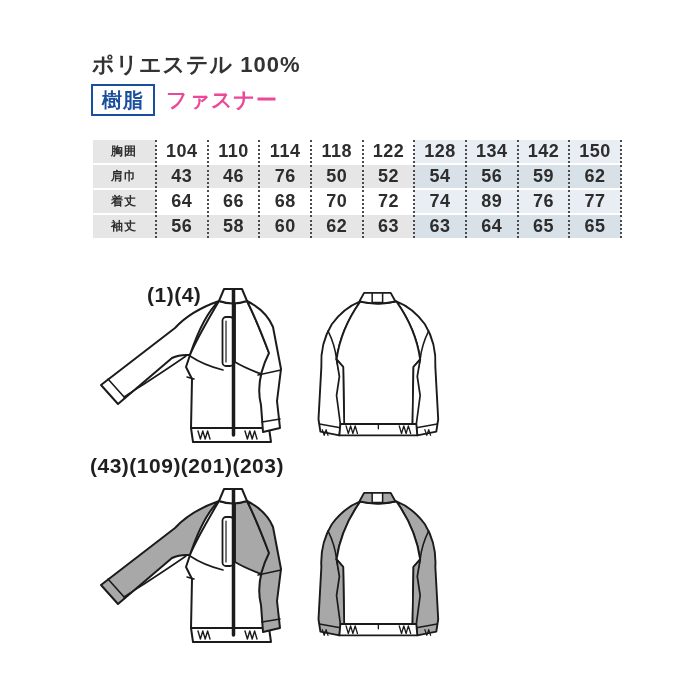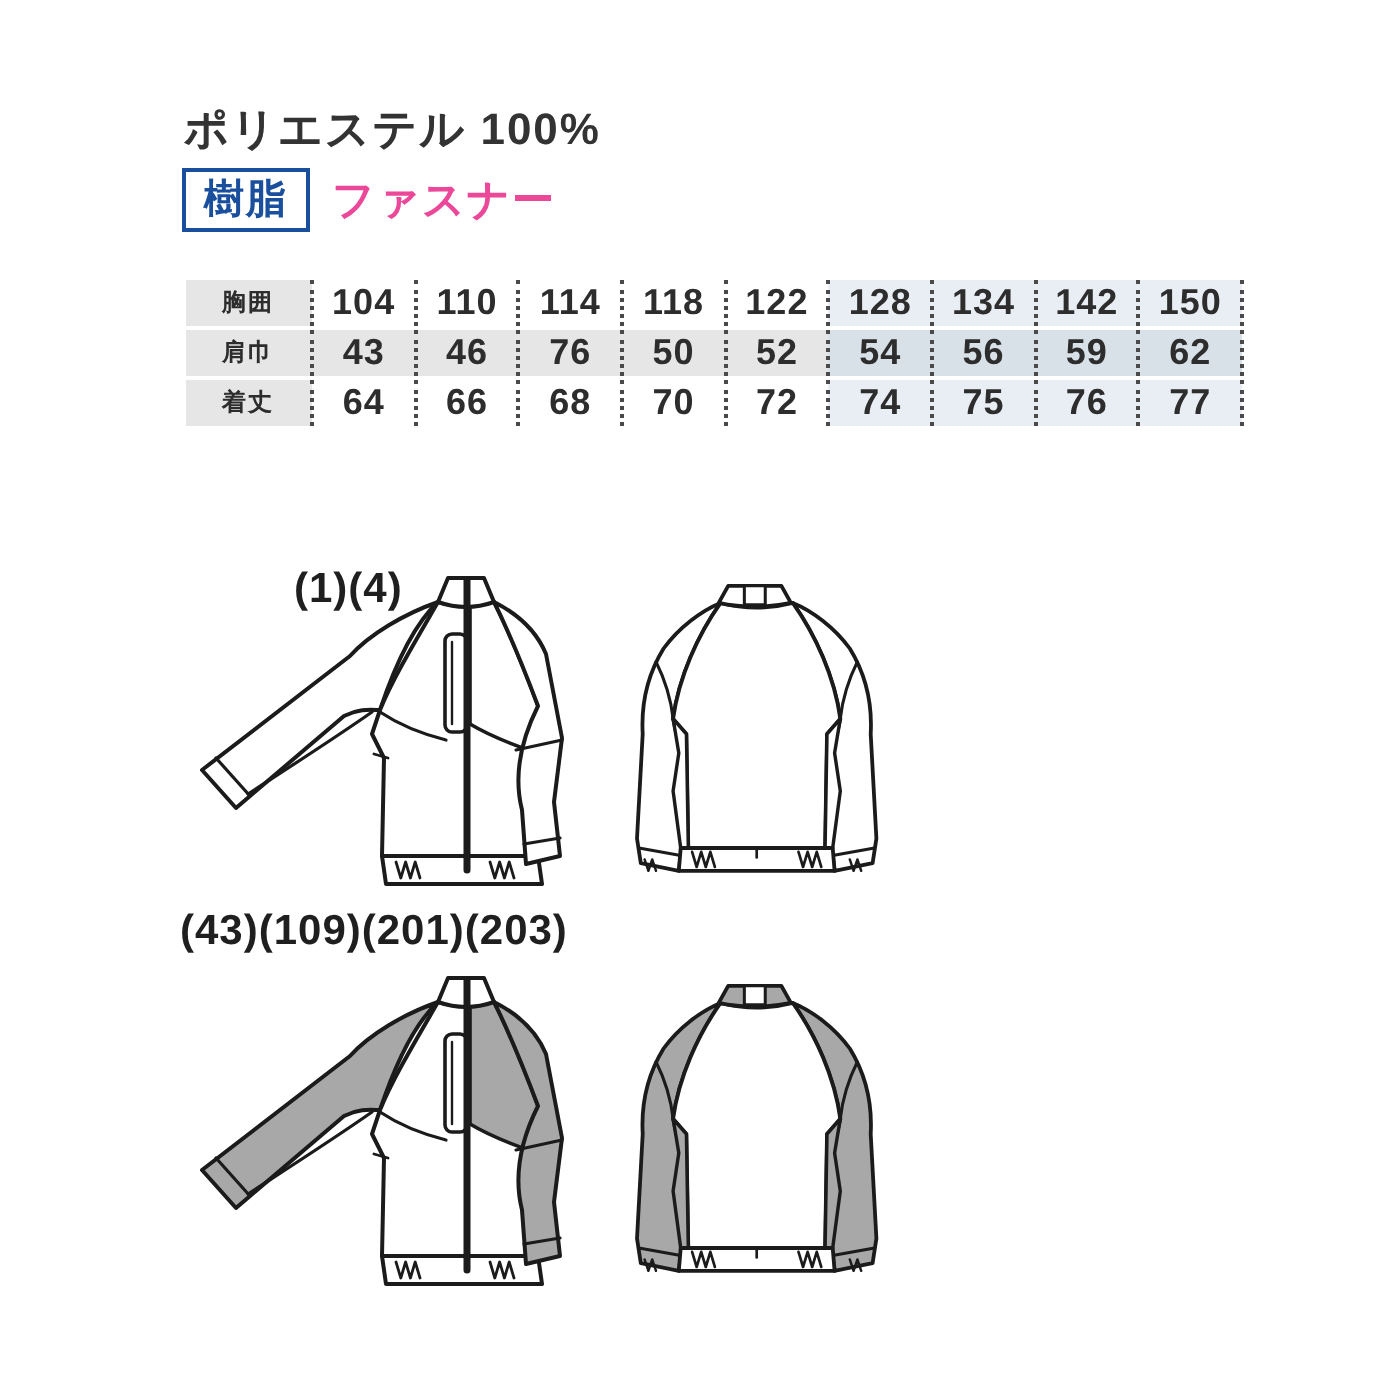--- a/index.html
+++ b/index.html
@@ -162,23 +162,35 @@
         <td class="dl hl dr">62</td>
       </tr>
       <tr class="r-white">
         <th class="rowlbl">着丈</th>
         <td class="dl">64</td>
         <td class="dl">66</td>
         <td class="dl">68</td>
         <td class="dl">70</td>
         <td class="dl">72</td>
         <td class="dl hl">74</td>
-        <td class="dl hl">75</td>
+        <td class="dl hl">89</td>
         <td class="dl hl">76</td>
         <td class="dl hl dr">77</td>
+      </tr>
+      <tr class="r-gray">
+        <th class="rowlbl">袖丈</th>
+        <td class="dl">56</td>
+        <td class="dl">58</td>
+        <td class="dl">60</td>
+        <td class="dl">62</td>
+        <td class="dl">63</td>
+        <td class="dl hl">63</td>
+        <td class="dl hl">64</td>
+        <td class="dl hl">65</td>
+        <td class="dl hl dr">65</td>
       </tr>
     </tbody>
 </table>
 
 <div class="variant-label" id="vlabel1">(1)(4)</div>
 <svg class="jk v-white" id="front1" viewBox="0 0 228 162">
     <use href="#jk-front"></use>
   </svg>
 <svg class="jk v-white" id="back1" viewBox="0 0 160 160">
     <use href="#jk-back"></use>

